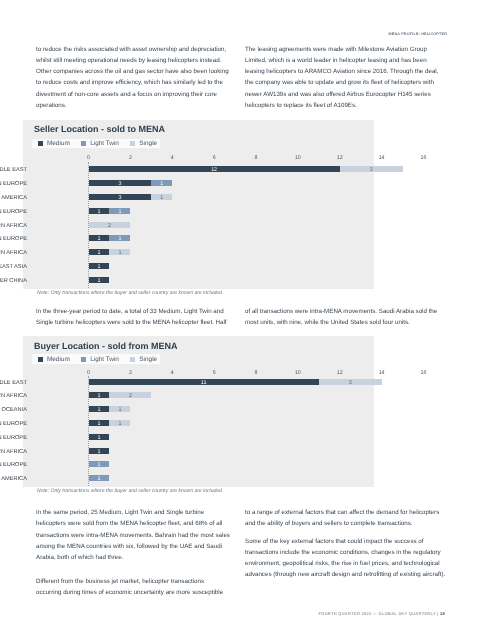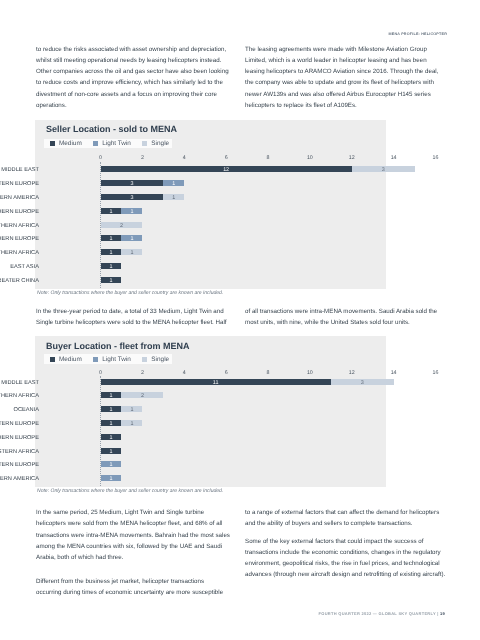--- a/index.html
+++ b/index.html
@@ -11,21 +11,21 @@
 
   .eyebrow{position:absolute;top:31.8px;left:0;width:447px;text-align:right;
            font-size:3.7px;letter-spacing:0.2px;color:#65717f;font-weight:700;}
 
   p.body{margin:0;font-size:6.2px;line-height:11.22px;color:#39454f;
          position:absolute;}
   p.body .ln{display:block;white-space:nowrap;}
   .c1{left:36px;width:205px;}
   .c2{left:245px;width:205px;}
 
-  .panel{position:absolute;left:35px;width:351px;background:#ededed;}
+  .panel{position:absolute;left:23px;width:351px;background:#ededed;}
   .ptitle{position:absolute;left:11px;font-size:9.0px;font-weight:700;
           color:#2f3e4e;letter-spacing:0px;}
   .legend{position:absolute;left:9px;background:#fbfbfb;height:9.6px;
           display:flex;align-items:center;padding:0 5.5px;box-sizing:border-box;}
   .lg{display:flex;align-items:center;font-size:6.4px;color:#4b5663;white-space:nowrap;}
   .lg .sw{width:5.2px;height:5.2px;margin-right:4.3px;display:inline-block;}
   .axisline{position:absolute;width:0;border-left:0.6px dotted #9aa3ad;}
   .tick{position:absolute;font-size:5.3px;color:#4c5763;transform:translateX(-50%);}
   .catlab{position:absolute;font-size:5.65px;color:#333e49;
           white-space:nowrap;text-align:right;}
@@ -151,21 +151,21 @@
       <span class="ln">In the three-year period to date, a total of 33 Medium, Light Twin and</span>
       <span class="ln">Single turbine helicopters were sold to the MENA helicopter fleet. Half</span>
     </p>
   <p class="body c2" style="top:305.8px;">
       <span class="ln">of all transactions were intra-MENA movements. Saudi Arabia sold the</span>
       <span class="ln">most units, with nine, while the United States sold four units.</span>
     </p>
 
   <div id="chart2-host">
       <div class="panel" style="top: 336.4px; height: 150.9px;">
-        <div class="ptitle" style="top: 4.2px;">Buyer Location - fleet from MENA</div>
+        <div class="ptitle" style="top: 4.2px;">Buyer Location - sold from MENA</div>
         <div class="legend" style="top: 18px; width: 128px;">
           <span class="lg">
             <span class="sw" style="background: rgb(52, 69, 86);"></span>
             <span>Medium</span>
           </span>
           <span class="lg" style="margin-left: 11px;">
             <span class="sw" style="background: rgb(127, 154, 185);"></span>
             <span>Light Twin</span>
           </span>
           <span class="lg" style="margin-left: 11px;">

